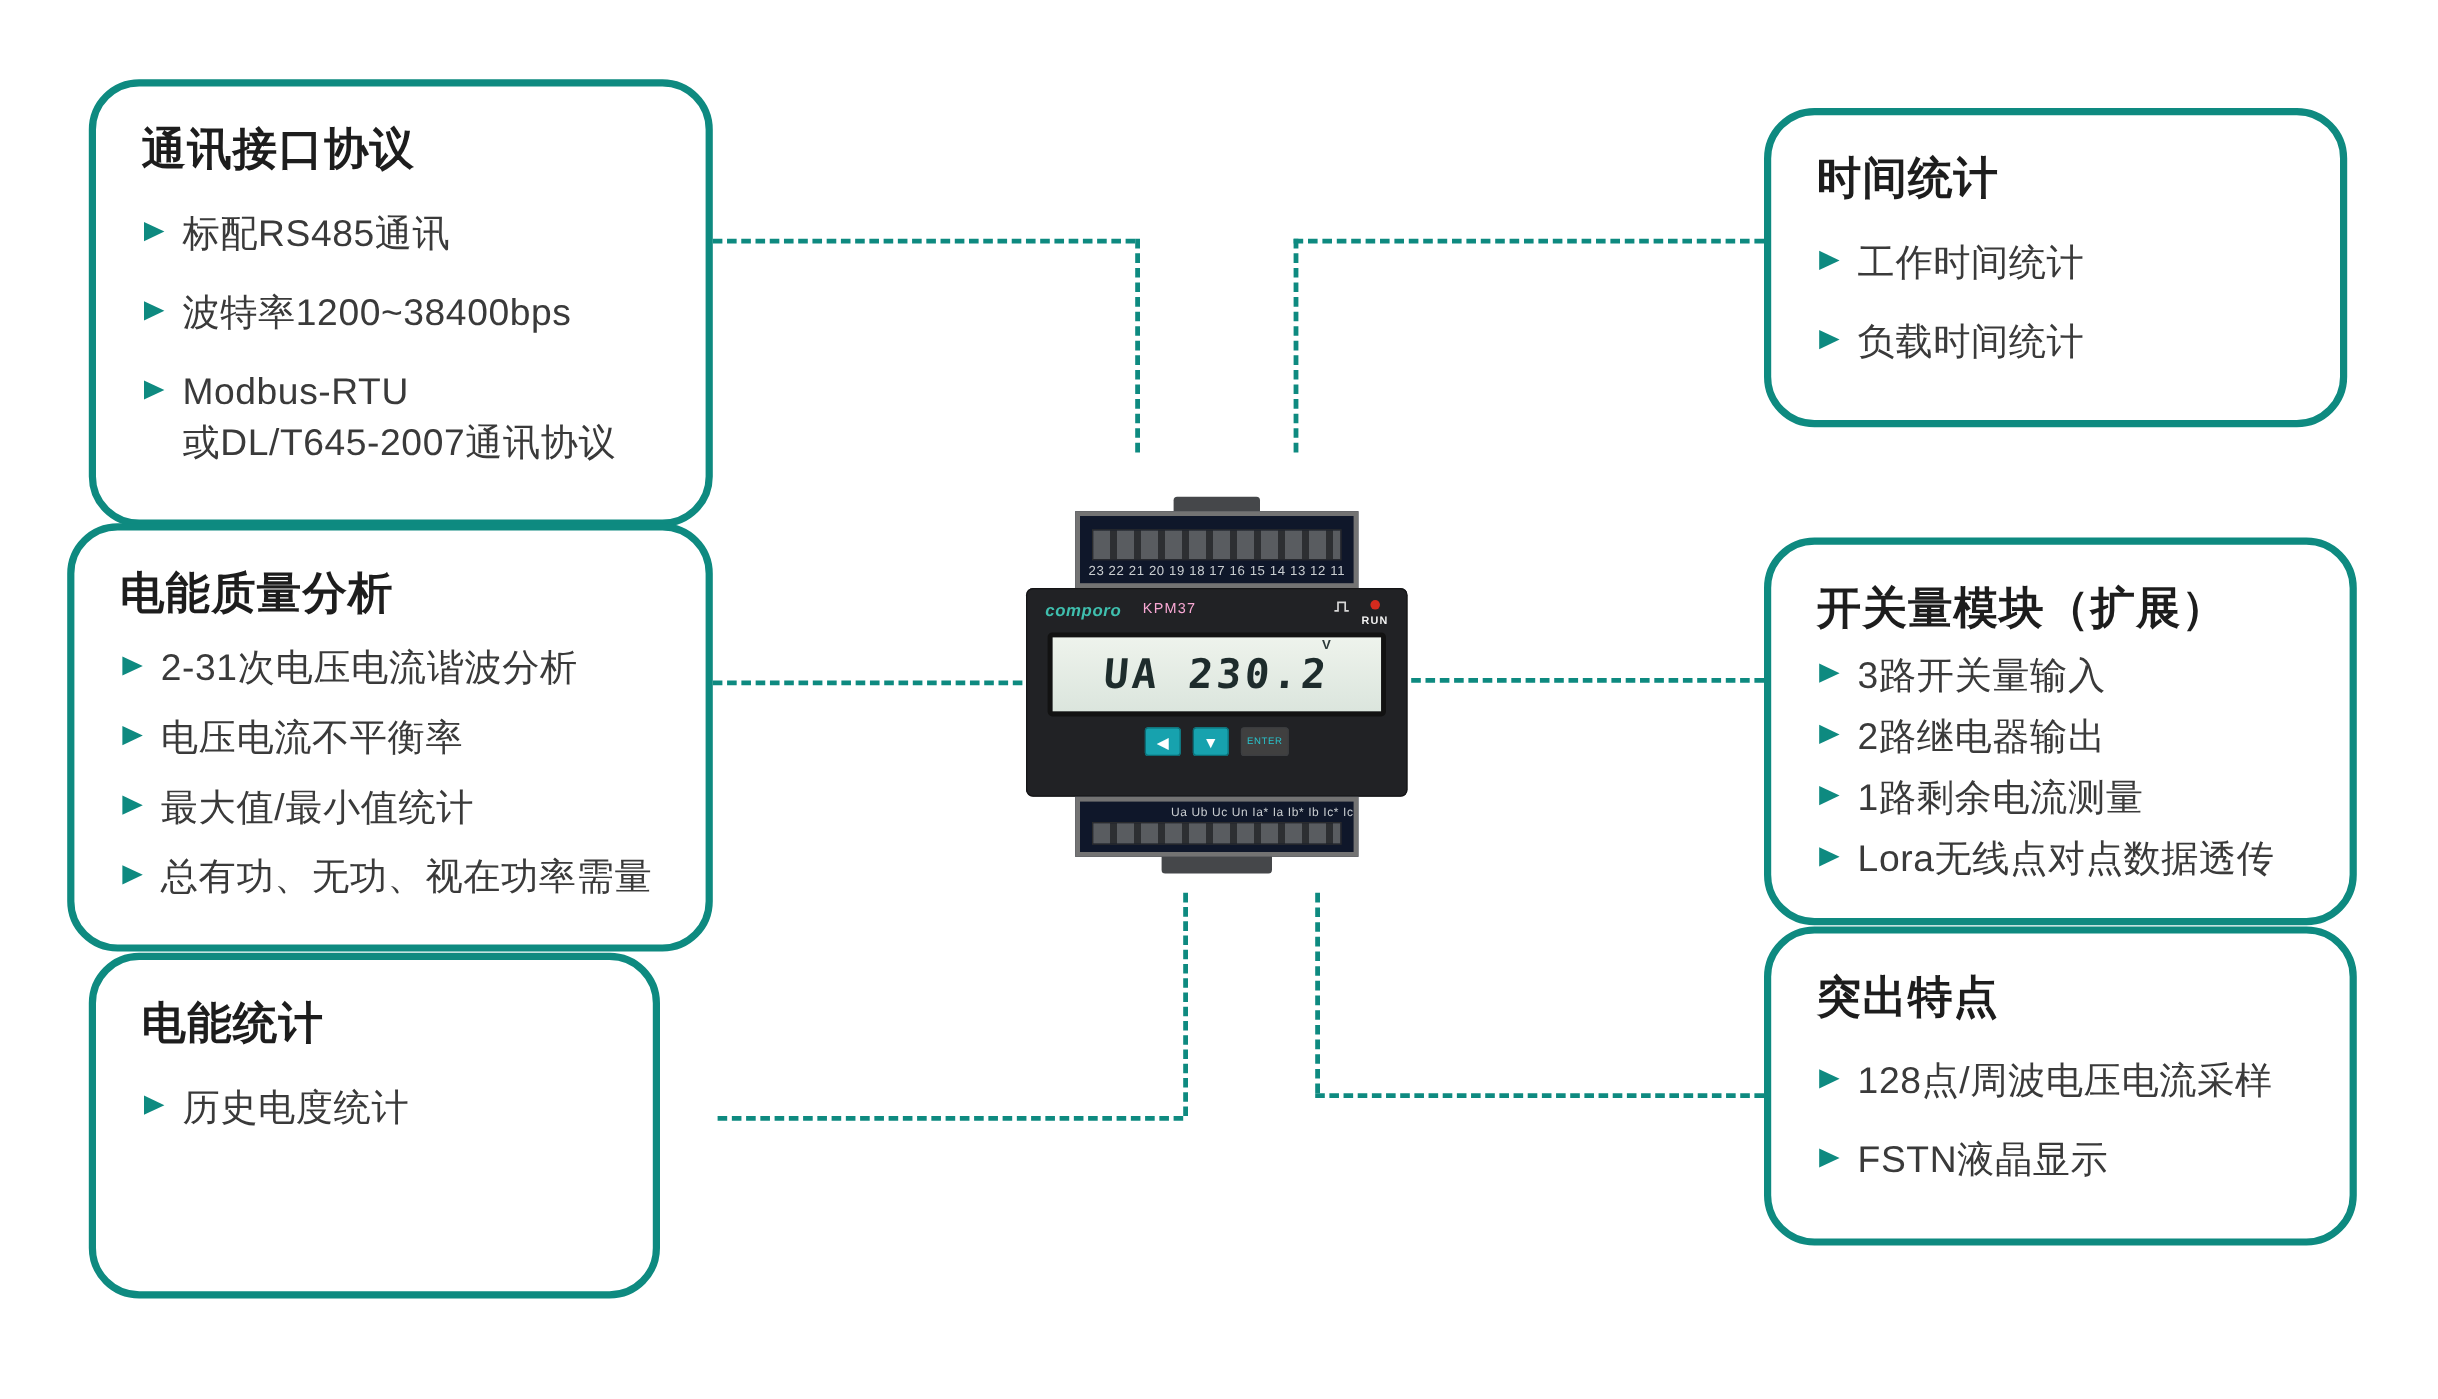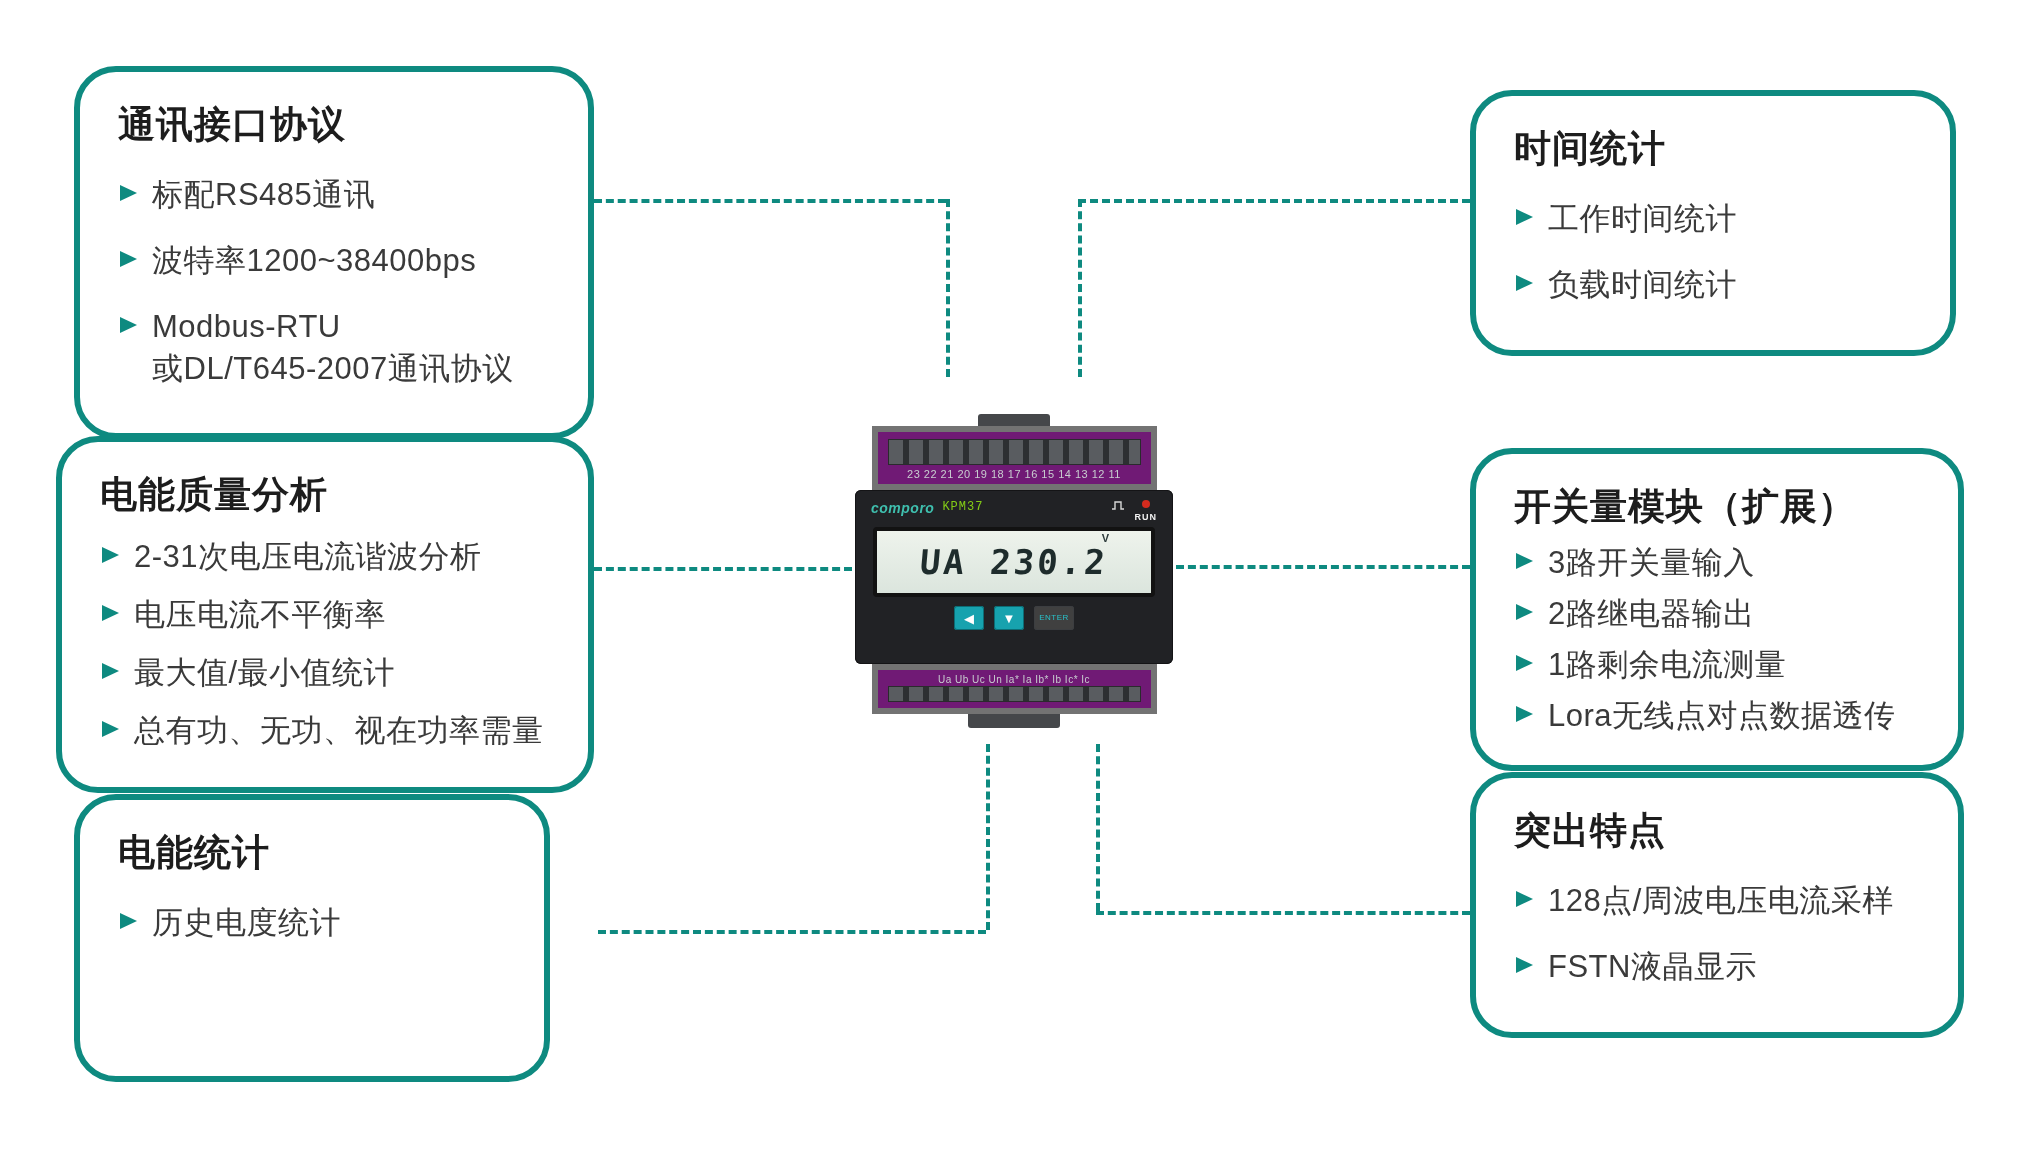--- a/index.html
+++ b/index.html
@@ -56,33 +56,33 @@
   #ln-quality-h{left:594px; top:567px; width:258px;}
   #ln-switch-h {left:1176px;top:565px; width:294px;}
   #ln-energy-h {left:598px; top:930px; width:388px;}
   #ln-energy-v {left:986px; top:744px; height:186px;}
   #ln-feature-h{left:1096px;top:911px; width:374px;}
   #ln-feature-v{left:1096px;top:744px; height:167px;}
 
   
   .device{position:absolute;left:855px;top:414px;width:318px;height:322px;}
   .dev-top-tab{width:72px;height:12px;margin:0 auto;background:#45474a;border-radius:3px 3px 0 0;}
-  .dev-terminal{width:285px;margin:0 auto;background:#701a75;border:6px solid #737373;box-sizing:border-box;}
+  .dev-terminal{width:236px;margin:0 auto;background:#0f172a;border:4px solid #737373;box-sizing:border-box;}
   .dev-terminal.top{height:64px;display:flex;flex-direction:column;justify-content:flex-end;}
   .dev-terminal.bottom{height:50px;display:flex;flex-direction:column;}
   .screws{height:24px;margin:6px 10px 2px 10px;
     background:repeating-linear-gradient(90deg,#595c60 0 14px,#2d2f32 14px 20px);
     border:1px solid #2a2b2d;}
   .screws.small{height:18px;margin:2px 10px 6px 10px;}
   .term-text{font-size:11px;color:#c9cdd0;text-align:center;padding:1px 0 4px 0;letter-spacing:0.5px;white-space:nowrap;overflow:hidden;}
-  .term-text.bottom{font-size:10px;padding:4px 0 1px 0;}
+  .term-text.bottom{font-size:10px;padding:4px 0 1px 0;text-align:right;}
   .dev-body{width:318px;height:174px;background:#212225;border-radius:6px;box-sizing:border-box;padding-top:6px;box-shadow:0 0 0 1px #141416 inset;}
   .dev-header{display:flex;align-items:flex-start;padding:4px 16px 2px 16px;}
   .brand{color:#3fbfae;font-weight:bold;font-size:14px;font-style:italic;letter-spacing:0.5px;}
-  .model{color:#84cc16;font-size:12px;margin-left:8px;letter-spacing:1px;font-family:Liberation Mono, monospace;}
+  .model{color:#f9a8d4;font-size:12px;margin-left:18px;letter-spacing:1px;}
   .dev-header .spacer{flex:1;}
   .pulse{margin-right:10px;line-height:0;}
   .run-col{display:flex;flex-direction:column;align-items:center;gap:4px;}
   .run-led{width:8px;height:8px;border-radius:50%;background:#d42b1e;}
   .run-label{color:#f2f2f2;font-size:9px;font-weight:bold;letter-spacing:1px;}
   .lcd{margin:3px 18px 0 18px;height:62px;background:linear-gradient(180deg,#eef3ec,#dbe5dd);
     border:4px solid #121212;border-radius:4px;position:relative;
     display:flex;align-items:center;justify-content:center;}
   .lcd-value{font-family:"DejaVu Sans Mono",monospace;font-weight:bold;font-size:34px;color:#1e2c2c;
     transform:skewX(-5deg);letter-spacing:3px;}

